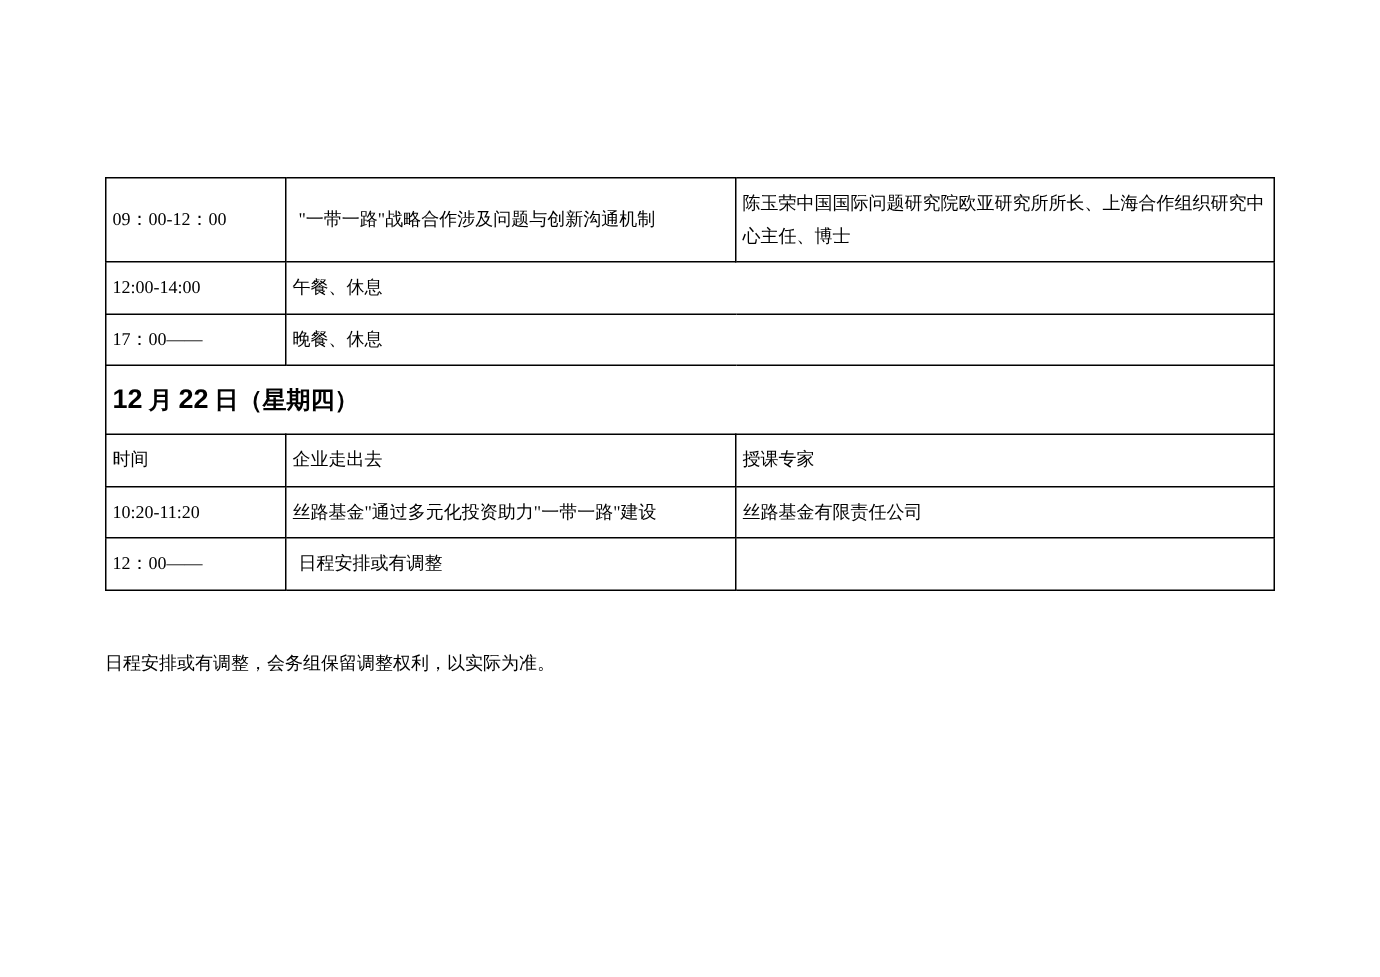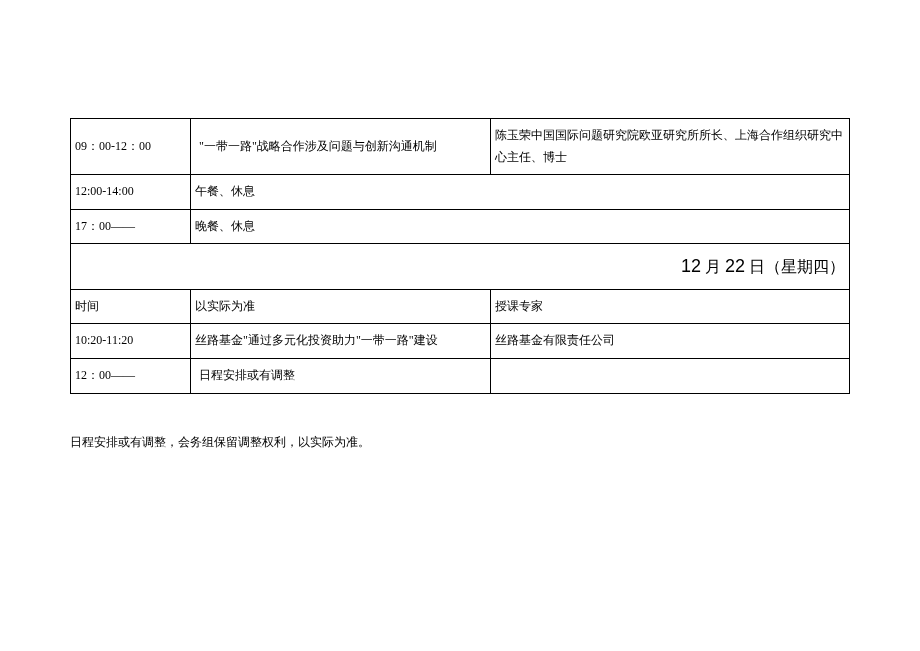--- a/index.html
+++ b/index.html
@@ -27,22 +27,23 @@
       padding: 6px 4px;
       vertical-align: middle;
       line-height: 1.8;
       font-size: 12px;
     }
     .col-time { width: 120px; }
     .col-topic { width: 300px; }
     .col-expert { width: auto; }
     .center { }
     .date-header {
-      text-align: right;
+      text-align: left;
       font-size: 16px;
+      font-weight: bold;
     }
     .date-header .han {
       font-family: "SimSun", "宋体", serif;
     }
     .date-header .num {
       font-family: Arial, sans-serif;
       font-size: 18px;
     }
     .footnote {
       text-align: left;
@@ -82,21 +83,21 @@
     </tr>
 
     <tr>
       <td colspan="3" class="date-header">
         <span class="num">12</span><span class="han"> 月 </span><span class="num">22</span><span class="han"> 日（星期四）</span>
       </td>
     </tr>
 
     <tr>
       <td class="center">时间</td>
-      <td class="center">以实际为准</td>
+      <td class="center">企业走出去</td>
       <td class="center">授课专家</td>
     </tr>
 
 
     <tr>
       <td>10:20-11:20</td>
       <td>丝路基金"通过多元化投资助力"一带一路"建设</td>
       <td>丝路基金有限责任公司</td>
     </tr>
 

